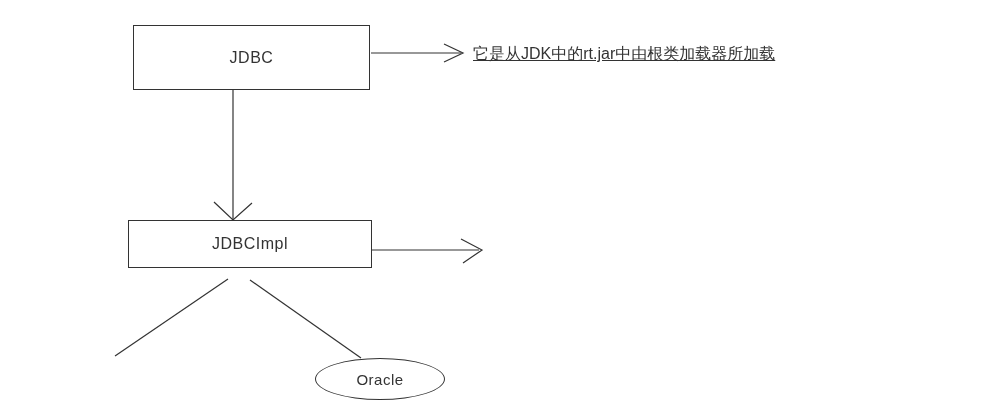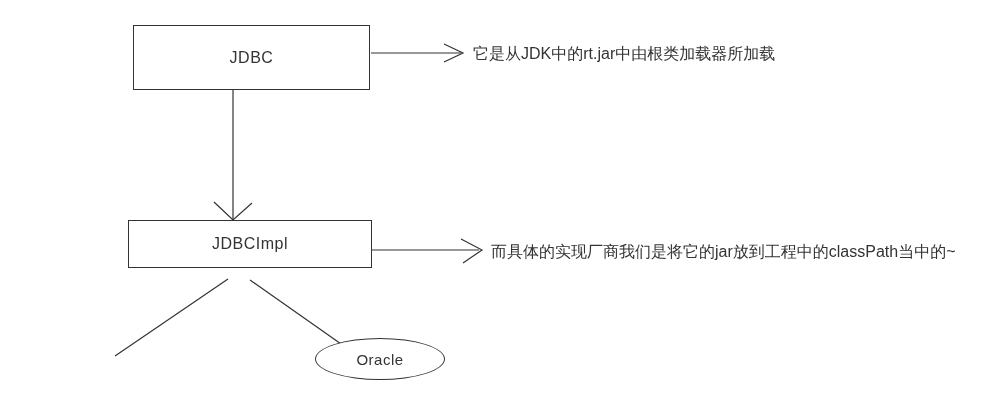--- a/index.html
+++ b/index.html
@@ -47,20 +47,21 @@
     border-radius: 50%;
     border-width: 1.2px;
     font-size: 15px;
   }
   .note {
     position: absolute;
     transform: translateY(-50%);
     font-size: 16px;
     white-space: nowrap;
     line-height: 1;
+    text-decoration: underline;
   }
 </style>
 </head>
 <body>
 
 <div class="canvas">
 
   <svg class="connector-layer" width="981" height="412" viewBox="0 0 981 412">
 
     <line x1="371" y1="53" x2="461" y2="53"></line>
@@ -78,21 +79,20 @@
 
   <div class="node rect" style="left:133px; top:25px; width:237px; height:65px;">
     <span>JDBC</span>
   </div>
 
   <div class="node rect" style="left:128px; top:220px; width:244px; height:48px;">
     <span>JDBCImpl</span>
   </div>
 
 
-  <div class="node ellipse" style="left:315px; top:338px; width:130px; height:42px;">
+  <div class="node ellipse" style="left:315px; top:358px; width:130px; height:42px;">
     <span>Oracle</span>
   </div>
 
   <div class="note" style="left:473px; top:54px;">它是从JDK中的rt.jar中由根类加载器所加载</div>
 
-  <div class="note" style="left:491px; top:252px;">而具体的实现厂商我们是将它的jar放到工程中的classPath当中的~</div>
 
 </div>
 
 </body></html>

